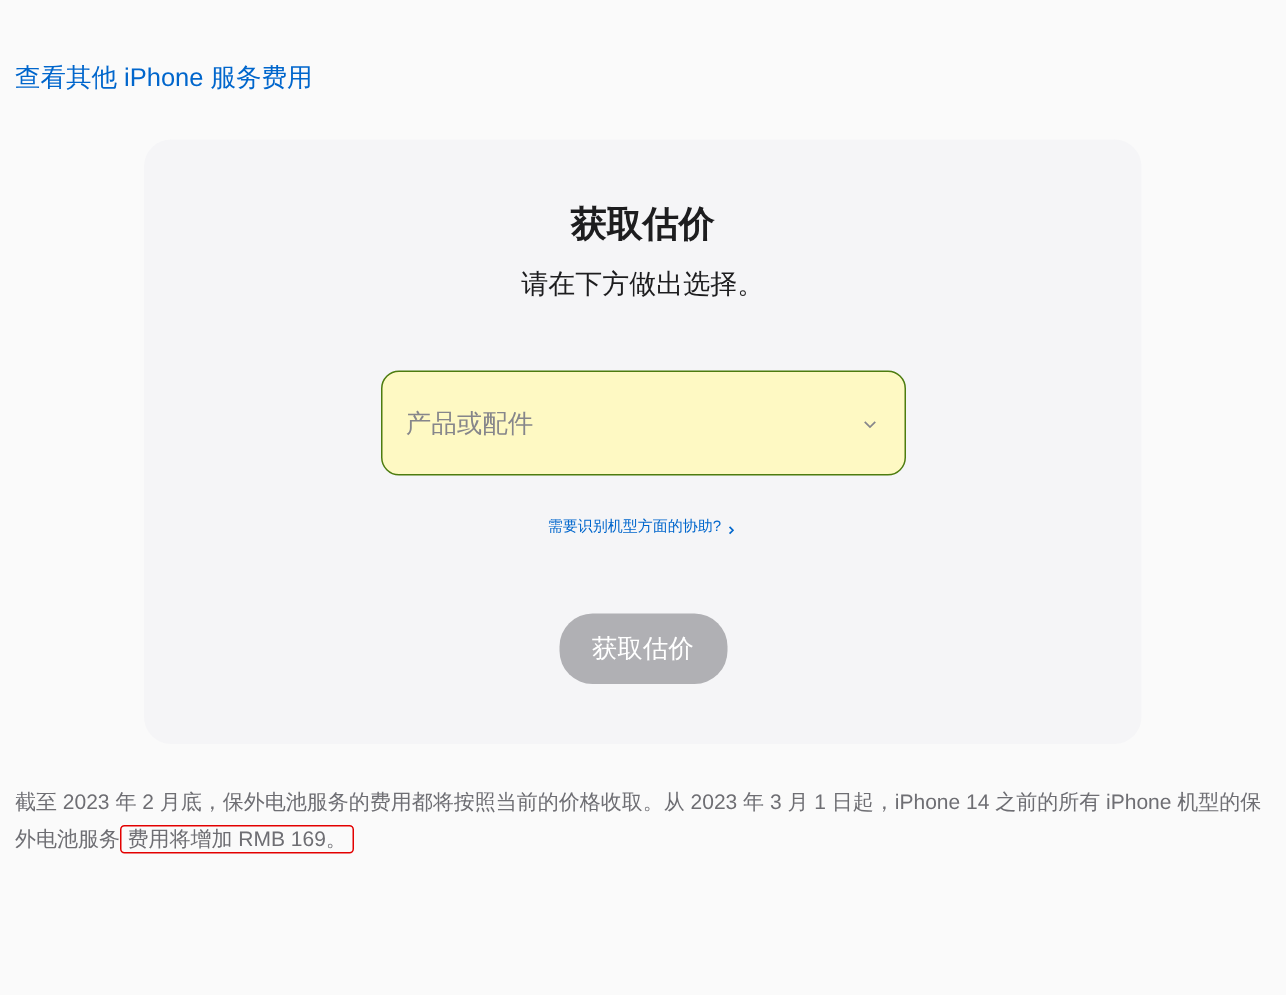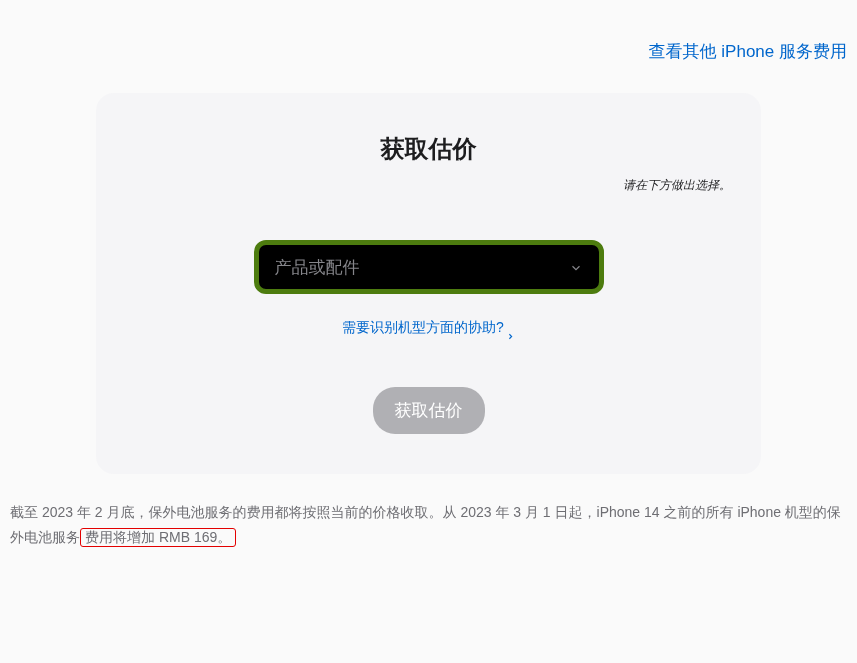--- a/index.html
+++ b/index.html
@@ -11,21 +11,21 @@
       font-family: -apple-system, BlinkMacSystemFont, "Segoe UI", "PingFang SC", "Hiragino Sans GB", "Microsoft YaHei", sans-serif;
       background: #fafafa;
       width: 857px;
       height: 663px;
       overflow: hidden;
     }
     .page {
       padding: 0 10px;
     }
     .top-link {
-      text-align: right;
+      text-align: left;
       margin-top: 40px;
       margin-bottom: 30px;
     }
     .top-link a {
       color: #0066cc;
       text-decoration: none;
       font-size: 17px;
     }
     .card {
       background: #f5f5f7;
@@ -35,37 +35,36 @@
       padding: 40px 30px 40px 30px;
     }
     .card-title {
       text-align: center;
       font-size: 24px;
       font-weight: 600;
       color: #1d1d1f;
       margin-bottom: 12px;
     }
     .card-subtitle {
-      text-align: right;
-      font-size: 12px;
+      text-align: center;
+      font-size: 18px;
       color: #1d1d1f;
       margin-bottom: 46px;
-      font-style: italic;
     }
     .select-wrap {
       max-width: 350px;
       margin: 0 auto 24px auto;
       position: relative;
     }
     .select-box {
       width: 100%;
-      height: 54px;
-      border: 5px solid #4d7c0f;
+      height: 70px;
+      border: 1px solid #4d7c0f;
       border-radius: 12px;
-      background: #000000;
+      background: #fef9c3;
       padding: 0 40px 0 16px;
       font-size: 17px;
       color: #86868b;
       display: flex;
       align-items: center;
       cursor: pointer;
       position: relative;
     }
     .chevron {
       position: absolute;
@@ -77,21 +76,21 @@
       color: #86868b;
     }
     .help-link {
       text-align: center;
       margin-top: 18px;
       margin-bottom: 50px;
     }
     .help-link a {
       color: #0066cc;
       text-decoration: none;
-      font-size: 14px;
+      font-size: 10px;
       display: inline-flex;
       align-items: flex-end;
       gap: 2px;
     }
     .help-chevron {
       width: 9px;
       height: 9px;
       display: inline-block;
     }
     .submit-btn {

